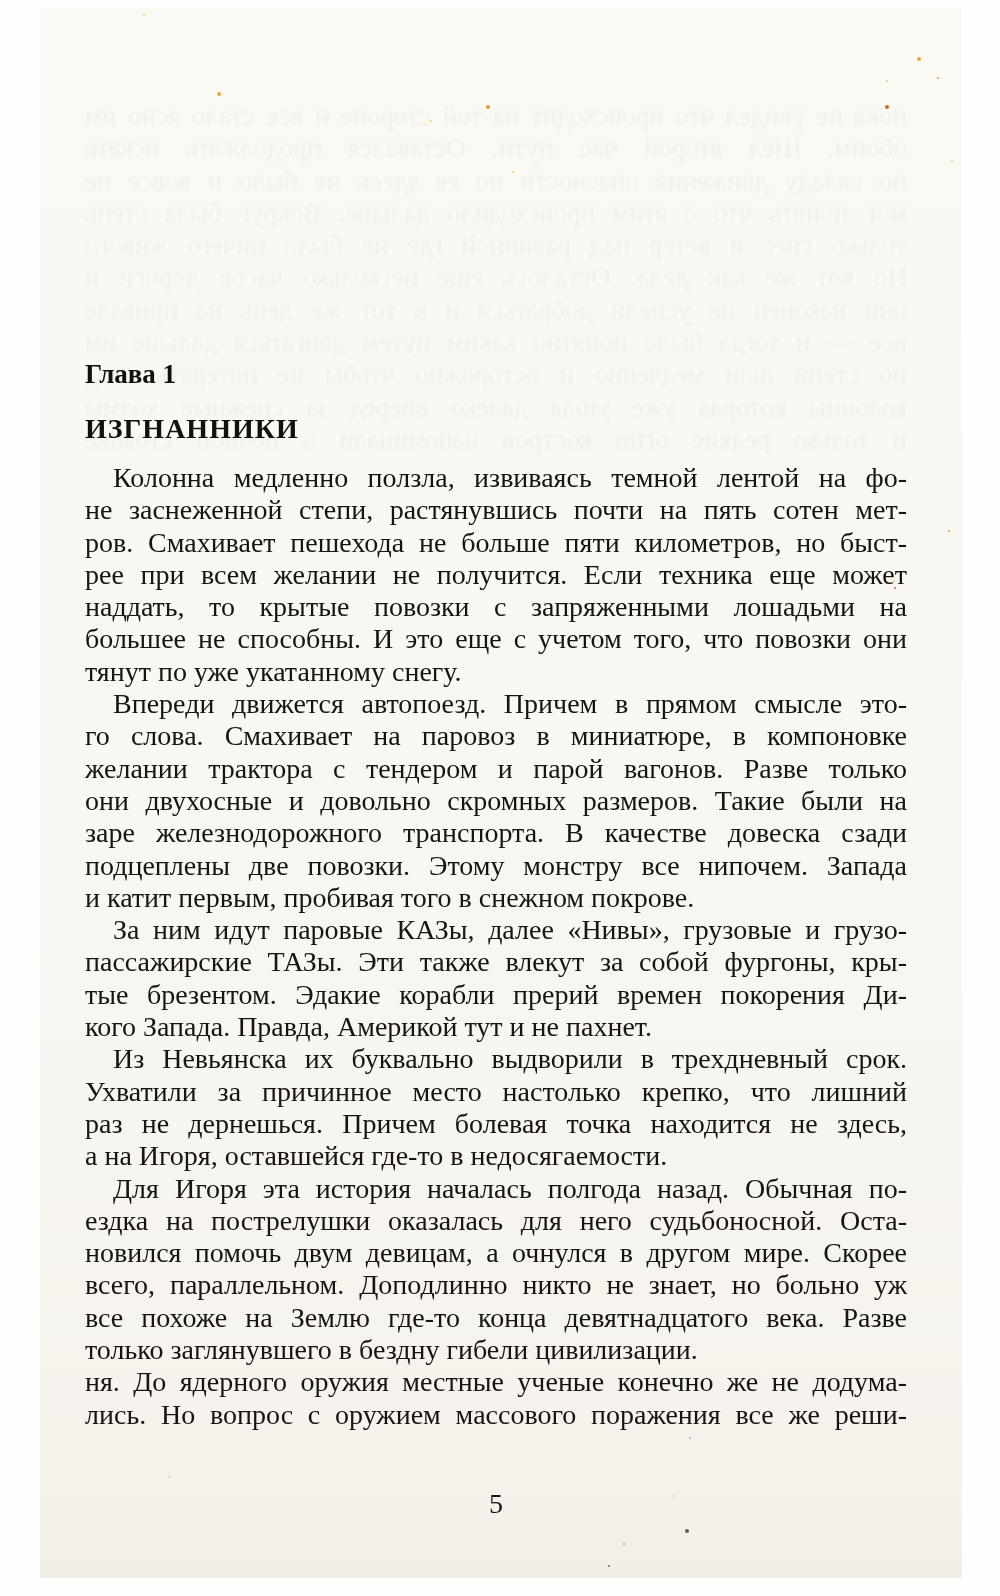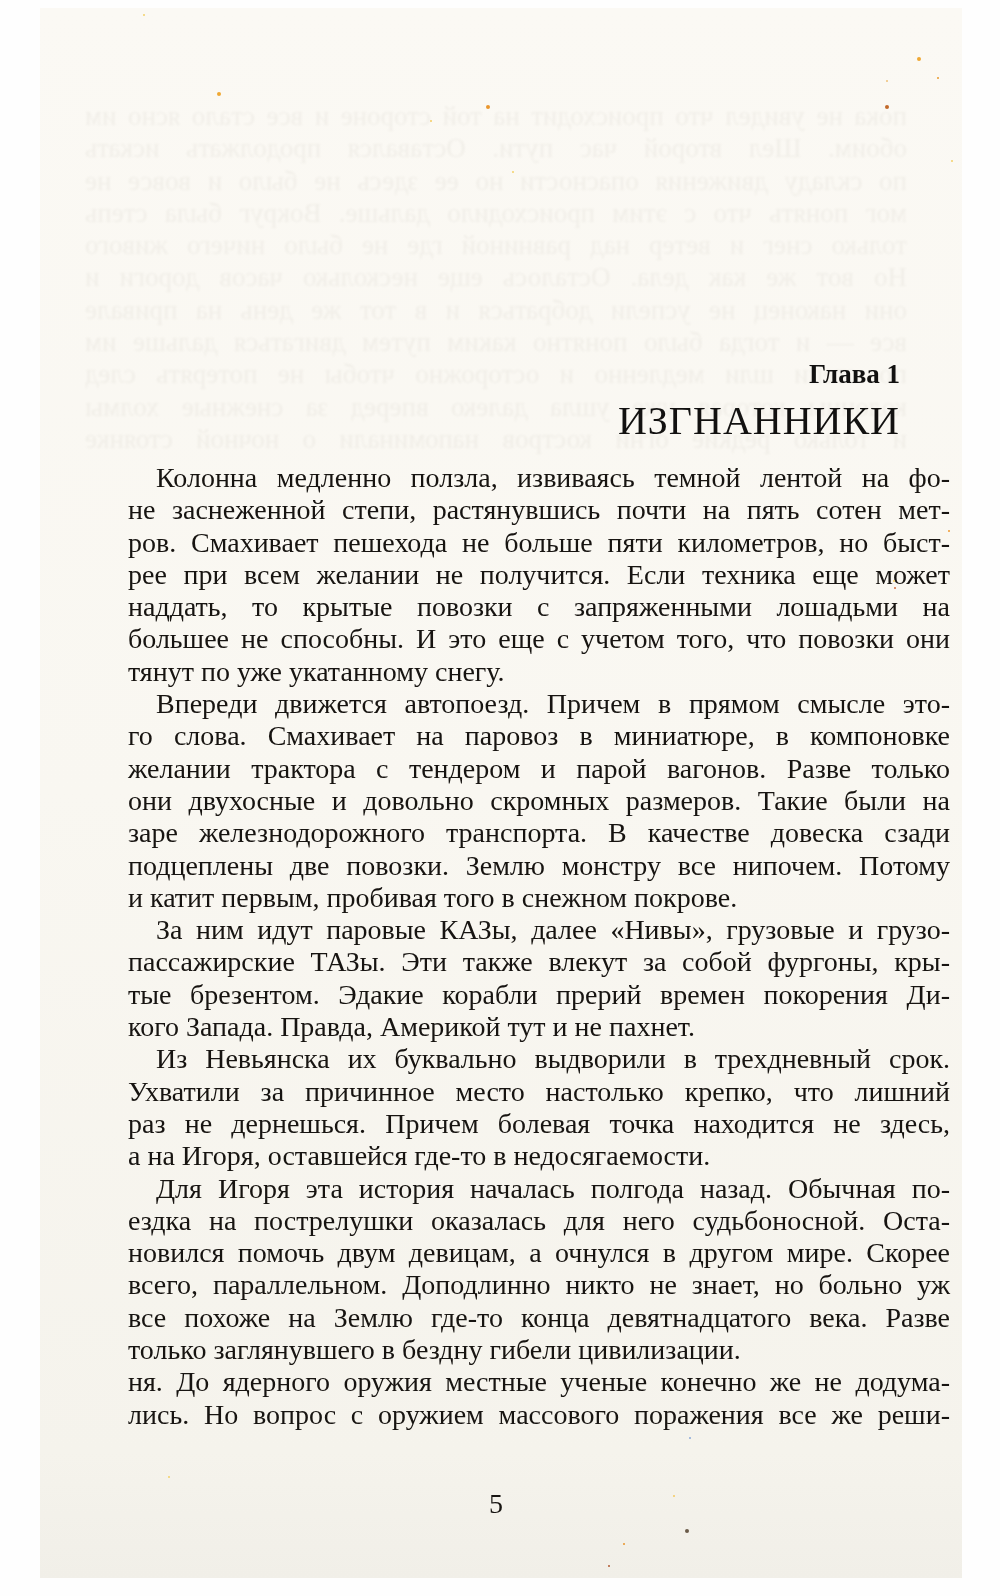--- a/index.html
+++ b/index.html
@@ -40,46 +40,45 @@
     line-height: 32.3px;
     font-size: 27px;
     text-align: justify;
     text-align-last: justify;
     white-space: nowrap;
     overflow: hidden;
   }
 
   .heading {
     position: absolute;
-    left: 38px;
+    left: 45px;
     top: 349px;
     width: 822px;
-    text-align: right;
+    text-align: left;
     color: #121110;
   }
   .chapter-label {
     font-size: 27px;
     font-weight: 700;
     line-height: 34px;
   }
   .chapter-title {
-    font-size: 40px;
-    font-weight: 400;
+    font-size: 28px;
+    font-weight: 700;
     line-height: 40px;
-    margin-top: 10px;
+    margin-top: 18px;
     letter-spacing: 1px;
   }
 
   .body-text {
     position: absolute;
     left: 45px;
     top: 454px;
     width: 822px;
     color: #171411;
-    margin-left: 43px;
   }
   .line {
     font-size: 28px;
     line-height: 32.3px;
     height: 32.3px;
     text-align: justify;
     text-align-last: justify;
   }
   .line.first { padding-left: 28px; }
   .line.last  { text-align-last: left; }
@@ -154,21 +153,21 @@
         <div class="line">ров. Смахивает пешехода не больше пяти километров, но быст-</div>
         <div class="line">рее при всем желании не получится. Если техника еще может</div>
         <div class="line">наддать, то крытые повозки с запряженными лошадьми на</div>
         <div class="line">большее не способны. И это еще с учетом того, что повозки они</div>
         <div class="line last">тянут по уже укатанному снегу.</div>
         <div class="line first">Впереди движется автопоезд. Причем в прямом смысле это-</div>
         <div class="line">го слова. Смахивает на паровоз в миниатюре, в компоновке</div>
         <div class="line">желании трактора с тендером и парой вагонов. Разве только</div>
         <div class="line">они двухосные и довольно скромных размеров. Такие были на</div>
         <div class="line">заре железнодорожного транспорта. В качестве довеска сзади</div>
-        <div class="line">подцеплены две повозки. Землю монстру все нипочем. Потому</div>
+        <div class="line">подцеплены две повозки. Этому монстру все нипочем. Запада</div>
         <div class="line last">и катит первым, пробивая того в снежном покрове.</div>
         <div class="line first">За ним идут паровые КАЗы, далее «Нивы», грузовые и грузо-</div>
         <div class="line">пассажирские ТАЗы. Эти также влекут за собой фургоны, кры-</div>
         <div class="line">тые брезентом. Эдакие корабли прерий времен покорения Ди-</div>
         <div class="line last">кого Запада. Правда, Америкой тут и не пахнет.</div>
         <div class="line first">Из Невьянска их буквально выдворили в трехдневный срок.</div>
         <div class="line">Ухватили за причинное место настолько крепко, что лишний</div>
         <div class="line">раз не дернешься. Причем болевая точка находится не здесь,</div>
         <div class="line last">а на Игоря, оставшейся где-то в недосягаемости.</div>
         <div class="line first">Для Игоря эта история началась полгода назад. Обычная по-</div>

